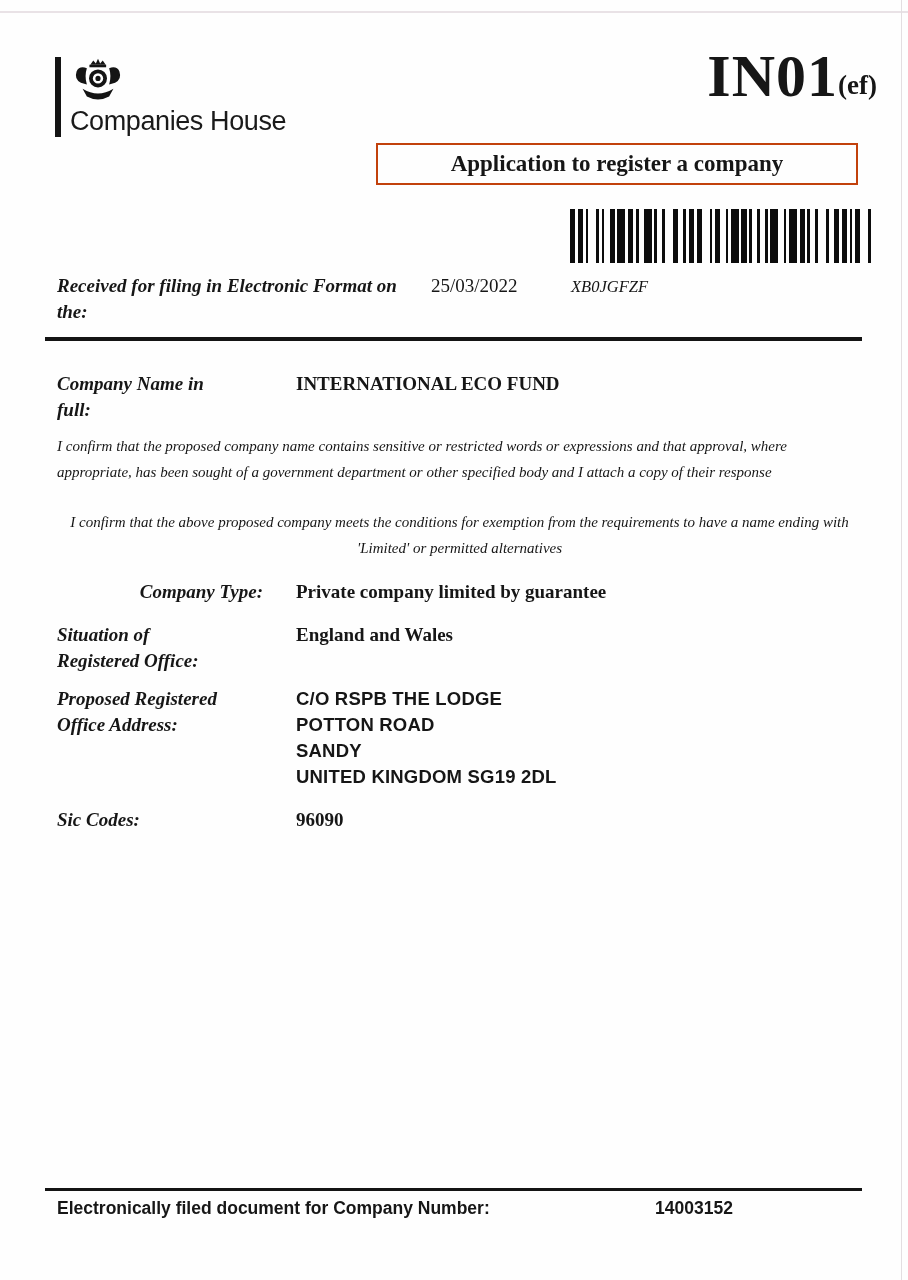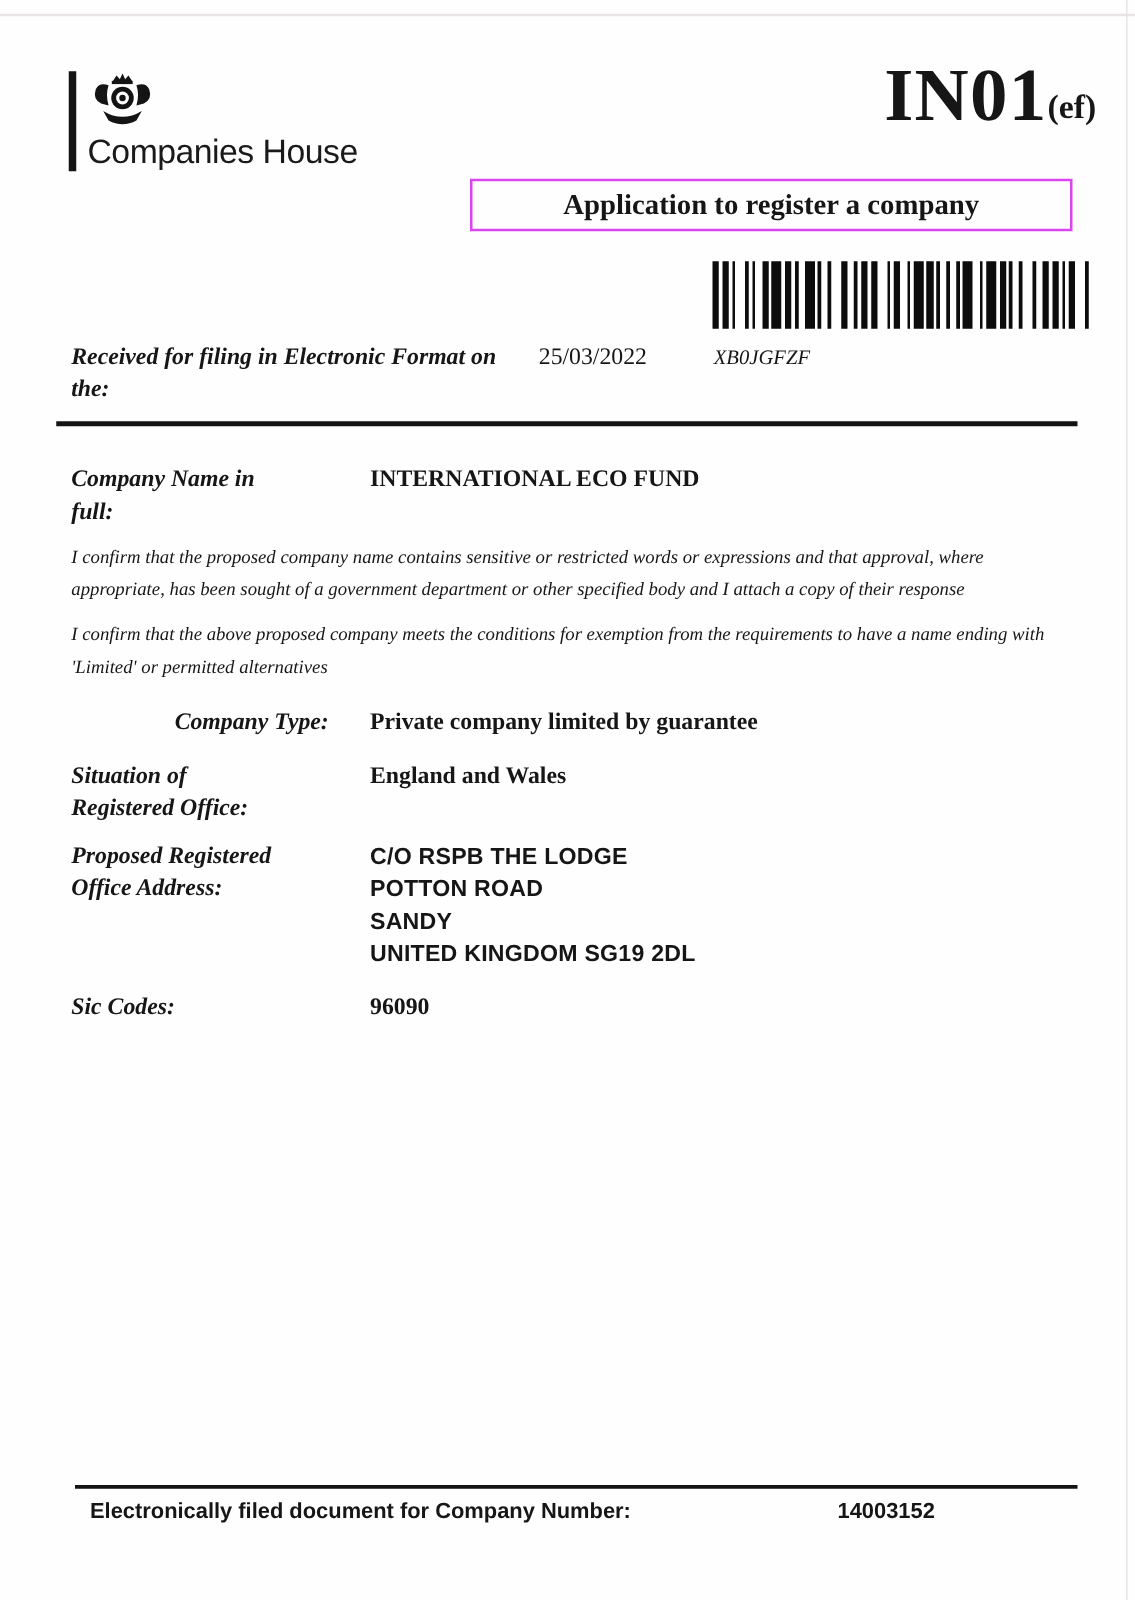--- a/index.html
+++ b/index.html
@@ -43,21 +43,21 @@
   .formcode {
     position: absolute; right: 31px; top: 42px;
     font-weight: bold; font-size: 60px; letter-spacing: 1px;
     white-space: nowrap;
   }
   .formcode .suffix { font-size: 27px; letter-spacing: 0; position: relative; top: -2px; }
 
   
   .title-box {
     margin-left: 331px; width: 482px; height: 42px;
-    border: 2px solid #d946ef;
+    border: 2px solid #c2410c;
     display: flex; align-items: center; justify-content: center;
   }
   .title-box span { font-weight: bold; font-size: 23px; }
 
   
   .barcode-wrap { margin-top: 24px; margin-left: 525px; width: 306px; }
   .barcode { position: relative; height: 54px; }
   .barcode i { position: absolute; top: 0; height: 100%; background: #0c0c0c; display: block; }
 
   
@@ -84,28 +84,28 @@
   }
   .fvalue { font-weight: bold; margin-left: 21px; }
   .fvalue.sans { font-family: "Liberation Sans", sans-serif; font-size: 18.5px; letter-spacing: 0.2px; }
 
   .row-company-name { margin-top: 30px; }
   .para {
     padding-left: 12px; width: 817px;
     font-style: italic; font-size: 15px; line-height: 26px;
   }
   .para-1 { margin-top: 10px; }
-  .para-2 { margin-top: 10px; }
+  .para-2 { margin-top: 24px; text-align: center; }
   .row-company-type { margin-top: 18px; text-align: right; }
   .row-situation { margin-top: 17px; }
   .row-address { margin-top: 12px; }
   .row-sic { margin-top: 17px; }
 
   
-  .footer { position: absolute; left: 60px; right: 46px; top: 1188px; }
+  .footer { position: absolute; left: 45px; right: 46px; top: 1188px; }
   .footer-rule { height: 3px; background: #141414; }
   .footer-row {
     position: relative; margin-top: 7px; padding-left: 12px;
     font-family: "Liberation Sans", sans-serif;
     font-weight: bold; font-size: 17.5px;
   }
   .footer-number { position: absolute; left: 610px; top: 0; }
 </style>
 </head>
 <body>

